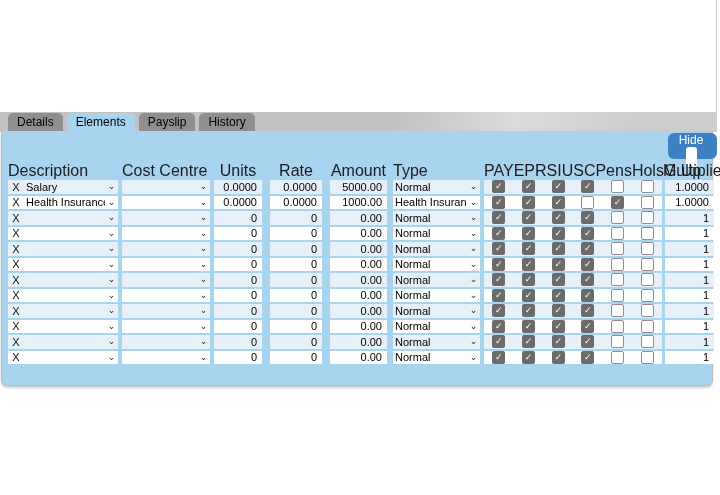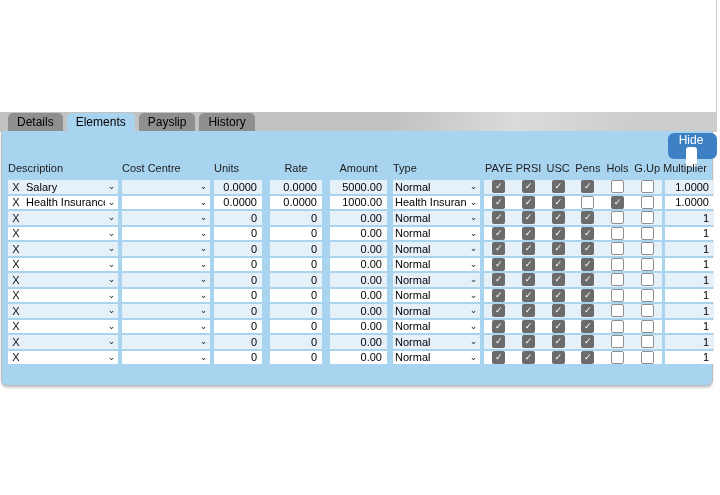--- a/index.html
+++ b/index.html
@@ -25,24 +25,24 @@
     border-radius:0 0 6px 6px;box-sizing:border-box;
     box-shadow:0 2px 2px rgba(0,0,0,0.18);
   }
   .hide-btn{
     position:absolute;left:666px;top:2px;width:49px;height:26px;
     background:#3d80c3;border:none;border-radius:6px;display:flex;
     align-items:center;cursor:pointer;padding:0 3px 0 0;box-sizing:border-box;flex-direction:column;
   }
   .hide-label{flex:1;color:#fff;font-size:12px;text-align:center;font-family:"Liberation Sans",sans-serif;}
   .hide-knob{width:11px;height:20px;background:#fff;border-radius:3px;flex:none;}
-  .hdr{position:absolute;top:31px;height:14px;font-size:11px;color:#1d1d1d;white-space:nowrap;}
+  .hdr{position:absolute;top:31px;height:14px;font-size:16px;color:#1d1d1d;white-space:nowrap;}
   .h-desc{left:6px;}
   .h-cost{left:120px;}
-  .h-units{left:212px;width:48px;text-align:left;}
+  .h-units{left:212px;width:48px;text-align:center;}
   .h-rate{left:268px;width:52px;text-align:center;}
   .h-amount{left:328px;width:57px;text-align:center;}
   .h-type{left:391px;}
   .h-checks{left:482px;width:178px;display:flex;}
   .h-checks span{flex:1;text-align:center;}
   .h-mult{left:661px;}
   .rows{position:absolute;left:0;top:48px;width:100%;}
   .row{position:relative;height:15.5px;}
   .cell{
     position:absolute;top:1px;height:13.5px;display:flex;align-items:center;

